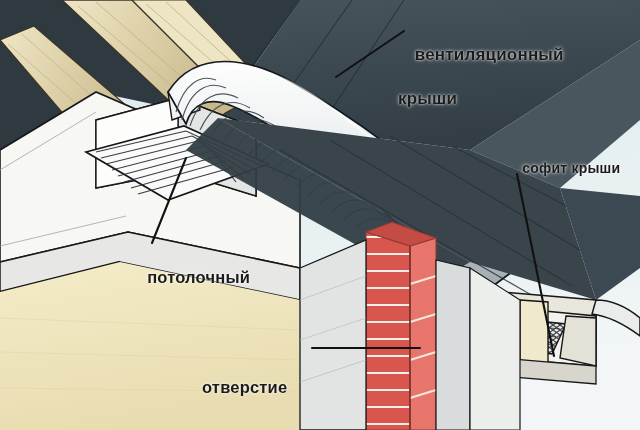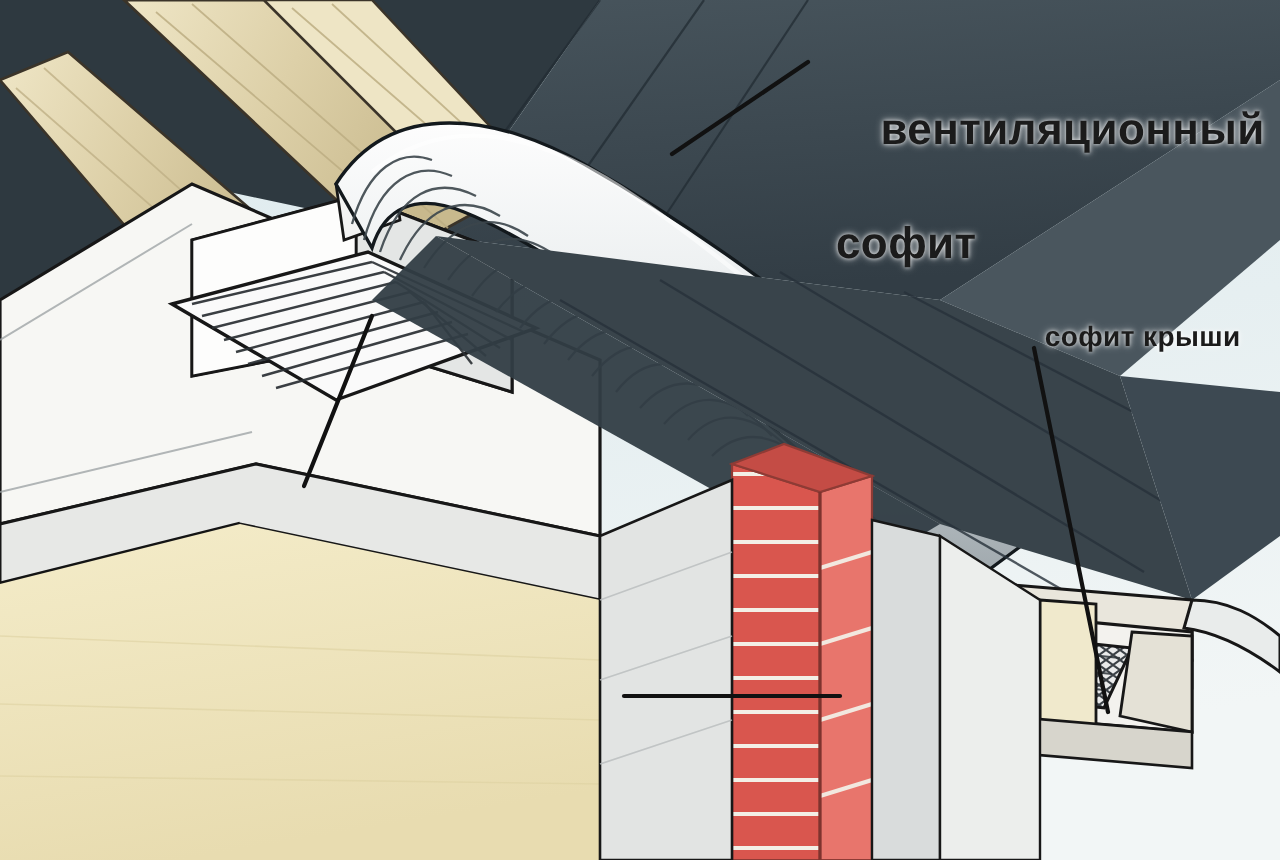--- a/index.html
+++ b/index.html
@@ -12,21 +12,21 @@
   #art{position:absolute;left:0;top:0;width:640px;height:430px;}
   .lbl{
     position:absolute;
     color:#1b1b1b;
     font-weight:700;
     letter-spacing:.2px;
     line-height:1.30;
     white-space:pre;
     text-shadow:0 0 2px rgba(255,255,255,.85),0 0 4px rgba(255,255,255,.6);
   }
-  #lbl-duct{left:415px;top:22px;font-size:22px;}
+  #lbl-duct{left:395px;top:22px;font-size:17px;}
   #lbl-duct .l2{display:block;margin-left:3px;}
   #lbl-soffit{left:506px;top:141px;font-size:14px;}
   #lbl-fan{left:128px;top:246px;font-size:16.5px;}
   #lbl-fan .l2{display:block;}
   #lbl-outlet{left:196px;top:334px;font-size:16.5px;text-align:left;}
   #lbl-outlet .l2{display:block;margin-left:6px;}
 </style>
 </head>
 <body>
 
@@ -245,26 +245,28 @@
     <g stroke="#111111" stroke-width="2.1" fill="none" stroke-linecap="round">
       <path d="M404,31 L336,77"></path>
       <path d="M517,174 L554,356"></path>
       <path d="M186,158 L152,243"></path>
       <path d="M312,348 L420,348"></path>
     </g>
   </svg>
 
   <div class="lbl" id="lbl-duct">
     <span>вентиляционный</span>
-    <span class="l2">софит</span>
+    <span class="l2">крыши</span>
   </div>
 
   <div class="lbl" id="lbl-soffit">
     <span>софит крыши</span>
   </div>
 
   <div class="lbl" id="lbl-fan">
+    <span>потолочный</span>
   </div>
 
   <div class="lbl" id="lbl-outlet">
+    <span class="l2">отверстие</span>
   </div>
 
 </div>
 
 </body></html>

